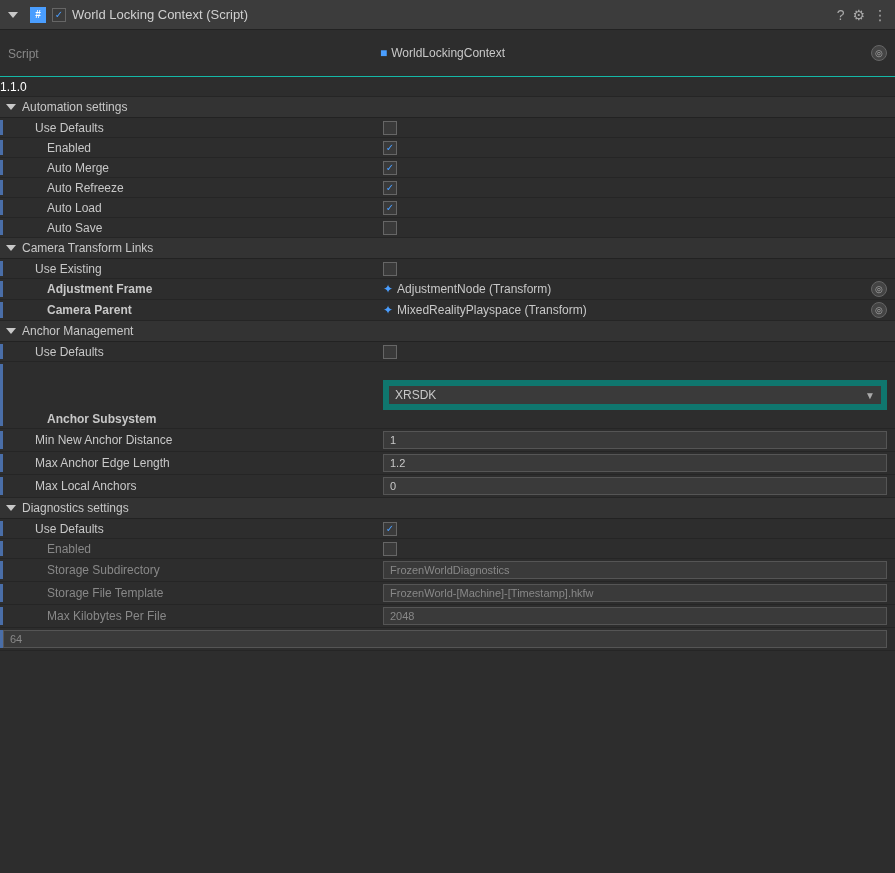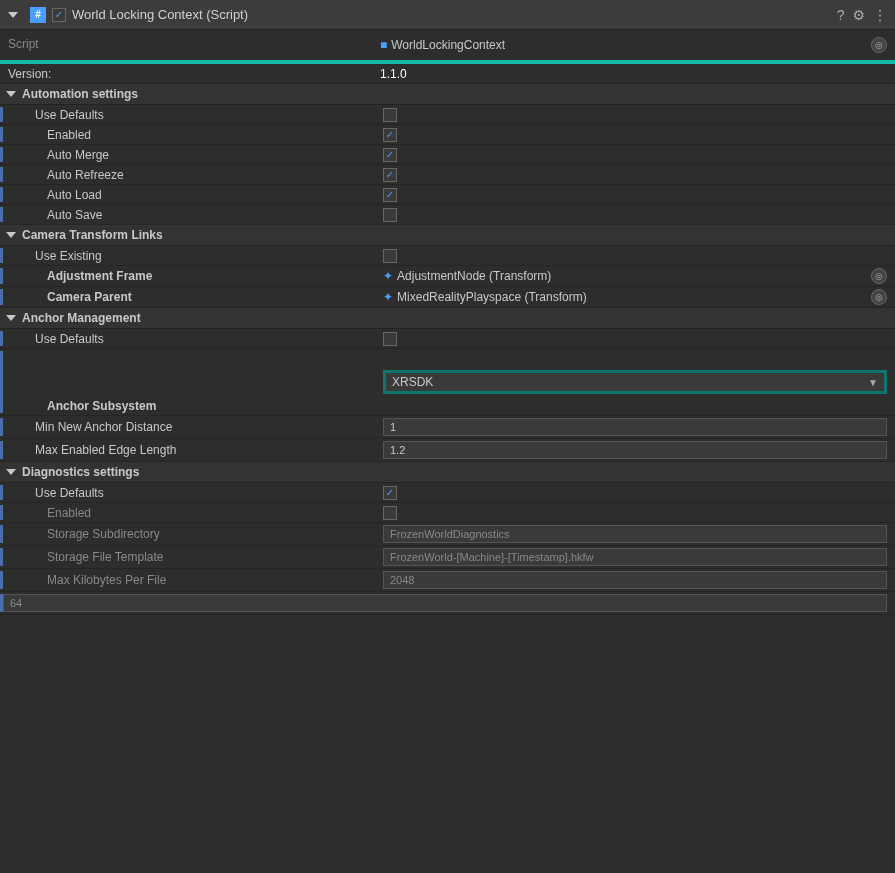--- a/index.html
+++ b/index.html
@@ -108,21 +108,21 @@
       align-items: center;
       padding: 3px 6px;
       background: #333;
       border-bottom: 1px solid #222;
       cursor: pointer;
     }
 
     .section-header span {
       font-size: 12px;
       color: #c8c8c8;
-      font-weight: bold;
+      font-weight: normal;
     }
 
     .triangle {
       width: 0;
       height: 0;
       margin-right: 6px;
       flex-shrink: 0;
     }
 
     .triangle.down {
@@ -180,23 +180,23 @@
       gap: 4px;
     }
 
     .obj-icon {
       color: #4a9eff;
       font-size: 12px;
     }
 
     .script-row {
       display: flex;
-      align-items: flex-start;
-      padding: 7px 0;
-      border-bottom: 4px solid #14b8a6;
+      align-items: flex-end;
+      padding: 15px 0;
+      border-bottom: 1px solid #14b8a6;
     }
 
     .script-label {
       flex: 0 0 380px;
       padding-left: 8px;
       color: #888;
       font-size: 12px;
     }
 
     .script-value {
@@ -205,21 +205,21 @@
       align-items: center;
       gap: 4px;
       padding-right: 8px;
     }
 
     .dropdown-field {
       display: flex;
       align-items: center;
       flex: 1;
       background: #3a3a3a;
-      border: 3px solid #0f766e;
+      border: 6px solid #0f766e;
       padding: 2px 6px;
       color: #c8c8c8;
       font-size: 12px;
       justify-content: space-between;
     }
 
     .dropdown-arrow {
       font-size: 10px;
       color: #aaa;
     }
@@ -272,21 +272,20 @@
     <div class="script-value">
       <div class="object-field">
         <span class="obj-icon">■</span>
         <span>WorldLockingContext</span>
       </div>
       <div class="circle-btn">◎</div>
     </div>
   </div>
 
   <div class="row">
-    <div class="row-label">Version:</div>
     <div class="row-value">
       <span class="value-text">1.1.0</span>
     </div>
   </div>
 
   <div class="section-header">
     <div class="triangle down"></div>
     <span>Automation settings</span>
   </div>
 
@@ -404,28 +403,37 @@
     <div class="row-label indent-1">Min New Anchor Distance</div>
     <div class="row-value">
       <div class="field-box">
         <span>1</span>
       </div>
     </div>
   </div>
 
   <div class="row">
     <div class="left-bar"></div>
-    <div class="row-label indent-1">Max Enabled Edge Length</div>
+    <div class="row-label indent-1">Max Anchor Edge Length</div>
     <div class="row-value">
       <div class="field-box">
         <span>1.2</span>
       </div>
     </div>
   </div>
 
+  <div class="row">
+    <div class="left-bar"></div>
+    <div class="row-label indent-1">Max Local Anchors</div>
+    <div class="row-value">
+      <div class="field-box">
+        <span>0</span>
+      </div>
+    </div>
+  </div>
 
   <div class="section-header">
     <div class="triangle down"></div>
     <span>Diagnostics settings</span>
   </div>
 
   <div class="row">
     <div class="left-bar"></div>
     <div class="row-label indent-1">Use Defaults</div>
     <div class="row-value">

